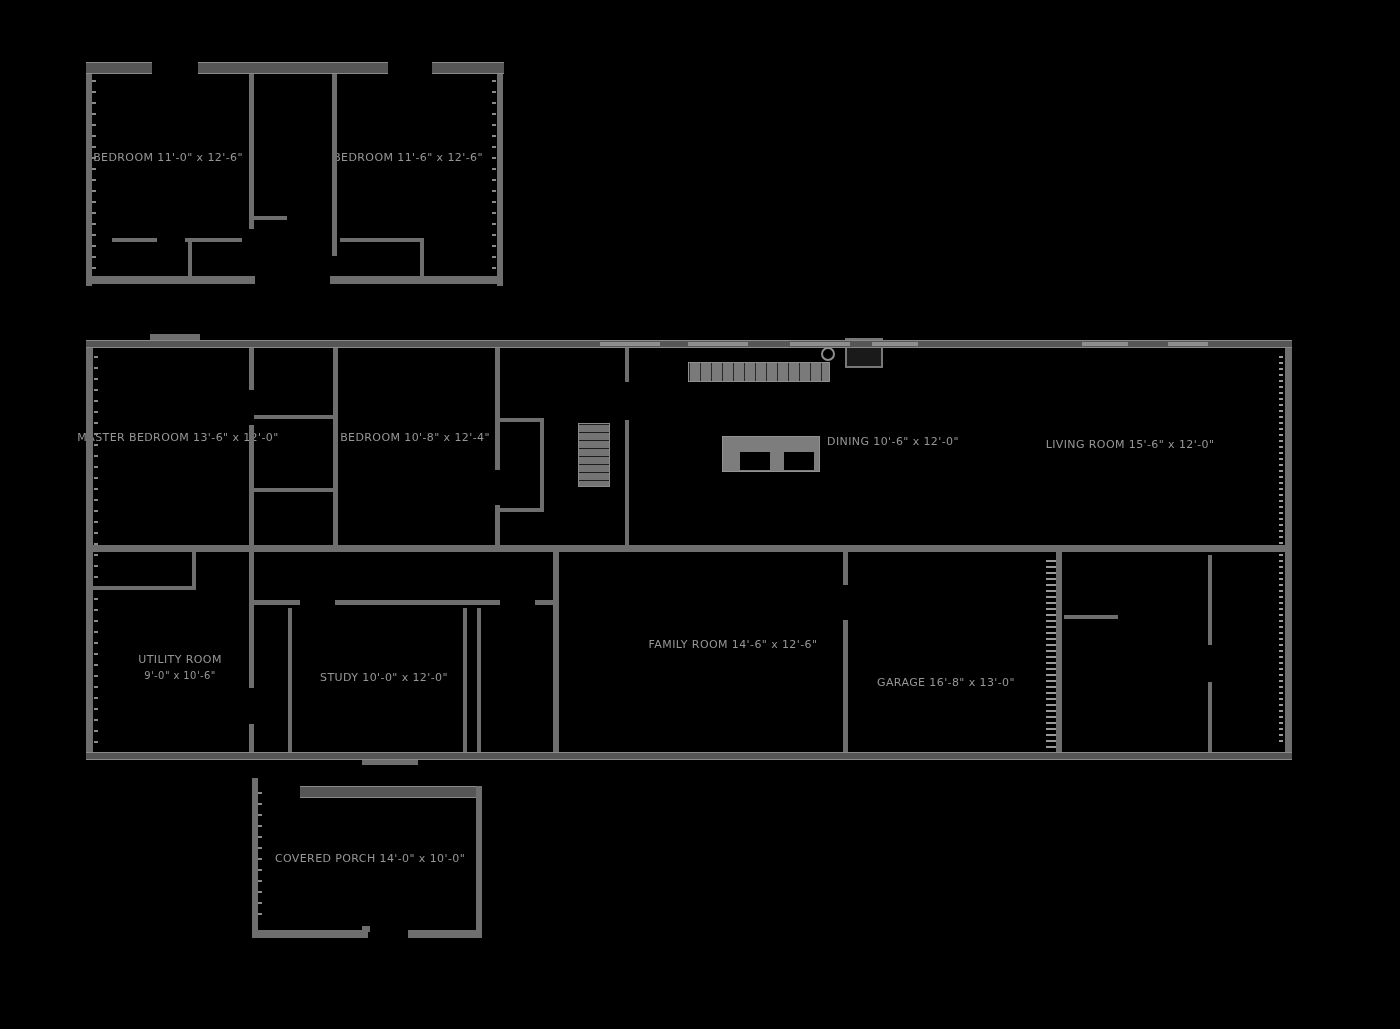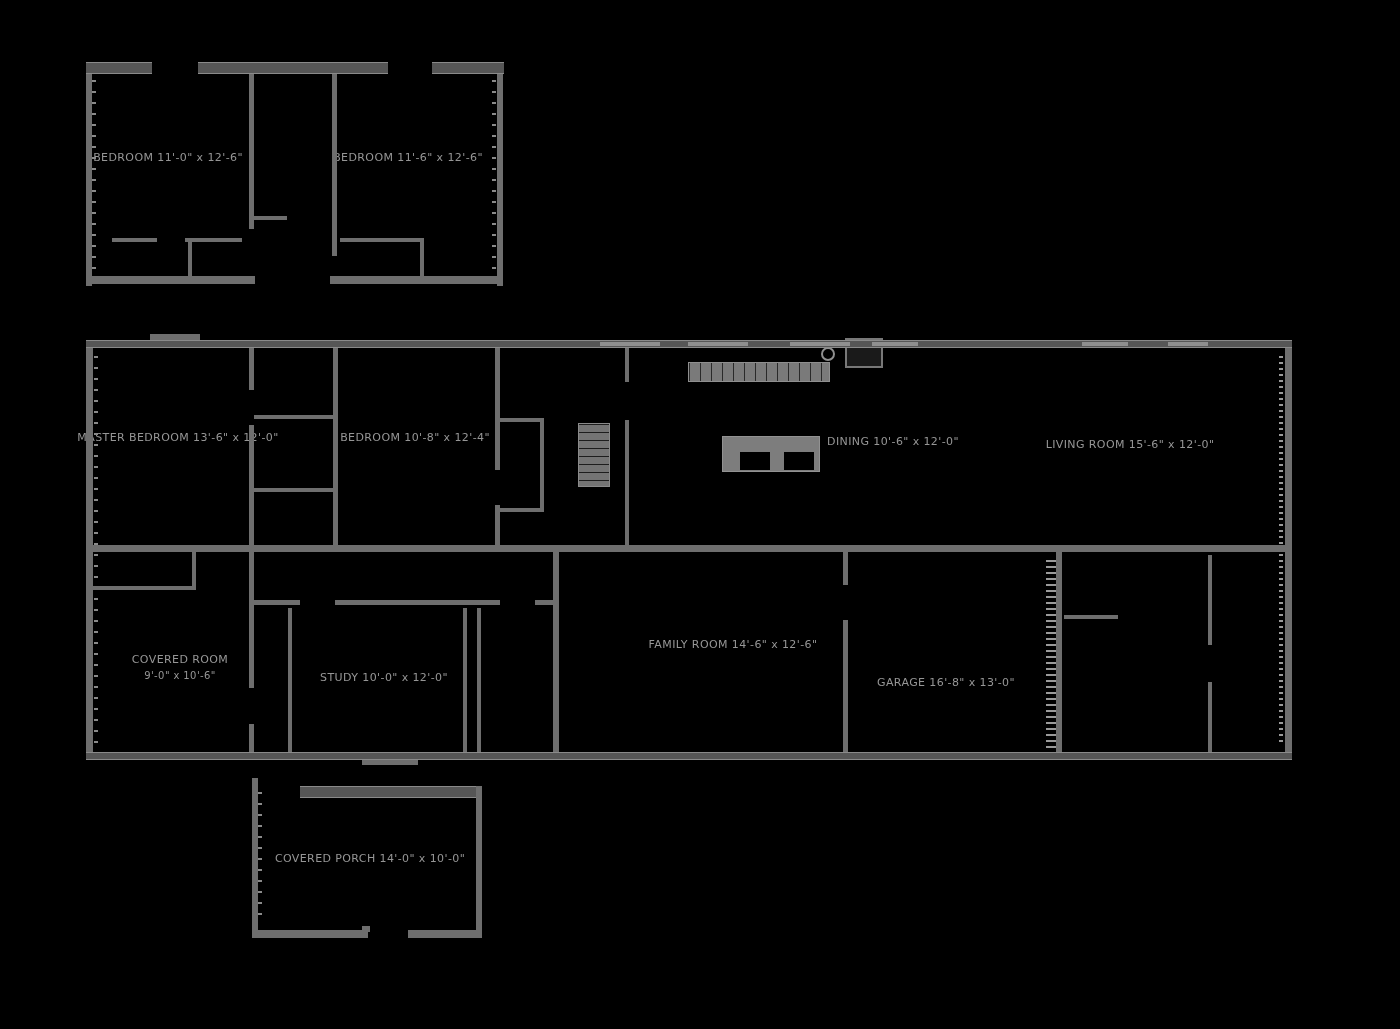--- a/index.html
+++ b/index.html
@@ -29,21 +29,21 @@
 <body>
 
 <div class="plan">
 
   <div class="label" style="left:168px;top:157px;">BEDROOM 11'-0" x 12'-6"</div>
   <div class="label" style="left:408px;top:157px;">BEDROOM 11'-6" x 12'-6"</div>
   <div class="label" style="left:178px;top:437px;">MASTER BEDROOM 13'-6" x 12'-0"</div>
   <div class="label" style="left:415px;top:437px;">BEDROOM 10'-8" x 12'-4"</div>
   <div class="label" style="left:893px;top:441px;">DINING 10'-6" x 12'-0"</div>
   <div class="label" style="left:1130px;top:444px;">LIVING ROOM 15'-6" x 12'-0"</div>
-  <div class="label" style="left:180px;top:659px;">COVERED ROOM</div>
+  <div class="label" style="left:180px;top:659px;">UTILITY ROOM</div>
   <div class="label small" style="left:180px;top:675px;">9'-0" x 10'-6"</div>
   <div class="label" style="left:384px;top:677px;">STUDY 10'-0" x 12'-0"</div>
   <div class="label" style="left:733px;top:644px;">FAMILY ROOM 14'-6" x 12'-6"</div>
   <div class="label" style="left:946px;top:682px;">GARAGE 16'-8" x 13'-0"</div>
   <div class="label" style="left:370px;top:858px;">COVERED PORCH 14'-0" x 10'-0"</div>
 
   <div class="stair" style="left:578px;top:423px;width:30px;height:62px;"></div>
   <div class="counter" style="left:688px;top:362px;width:140px;height:18px;"></div>
   <div class="outline-box" style="left:845px;top:338px;width:34px;height:26px;"></div>
   <div class="island" style="left:722px;top:436px;width:96px;height:34px;"></div>

